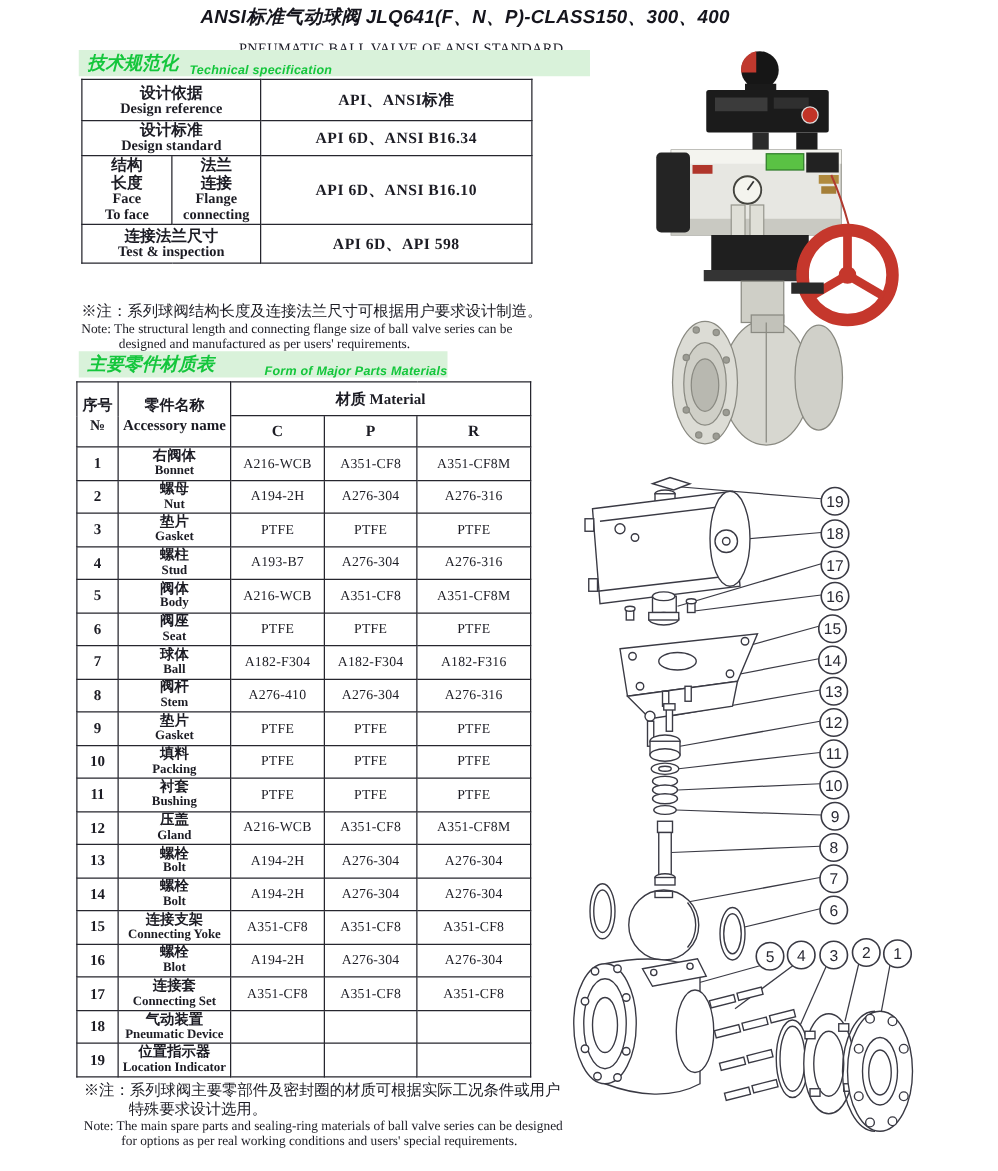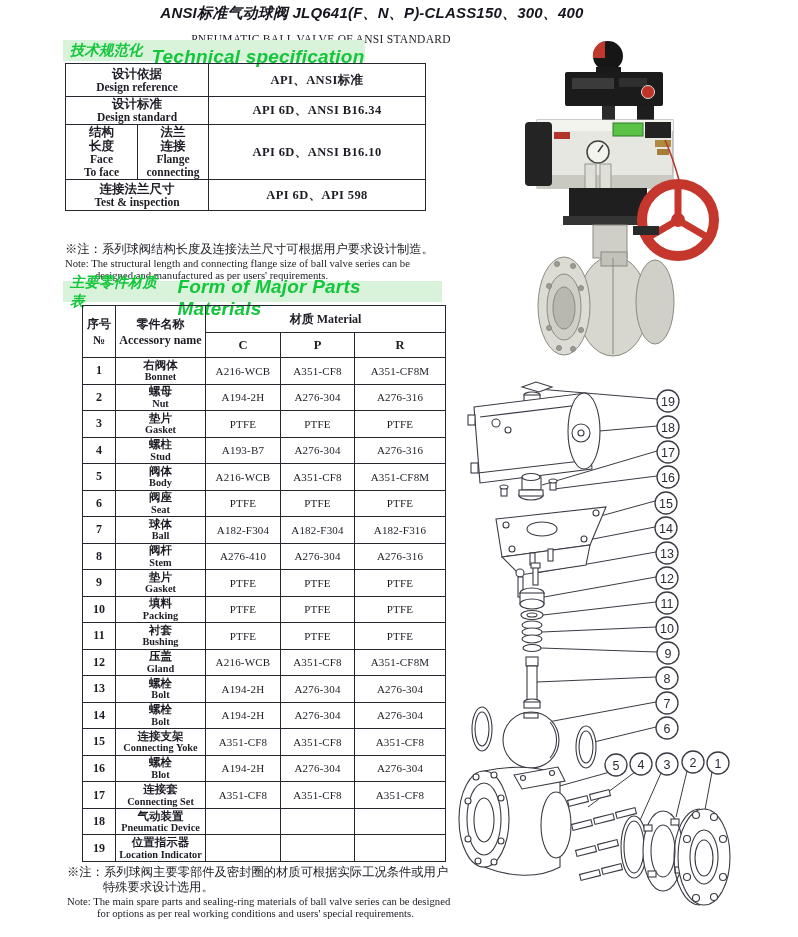--- a/index.html
+++ b/index.html
@@ -15,34 +15,34 @@
   .subtitle{top:33px;left:0;width:642px;text-align:center;white-space:nowrap;
             font-family:Liberation Serif, serif;font-size:11.5px;
             letter-spacing:0.3px;color:#20202a;}
 
   
   .banner{left:63px;height:21px;background:#d9f2da;display:flex;align-items:center;
           padding-left:7px;box-sizing:border-box;gap:9px;
           font-family:"Liberation Sans","DejaVu Sans",sans-serif;font-style:italic;font-weight:bold;
           color:#14c63c;}
   .banner .b-zh{font-size:14.5px;}
-  .banner .b-en{font-size:19px;letter-spacing:0.2px;margin-top:12px;}
-  #banner1{top:40px;width:302px;}
-  #banner2{top:281px;width:379px;}
+  .banner .b-en{font-size:10px;letter-spacing:0.2px;margin-top:12px;}
+  #banner1{top:40px;width:409px;}
+  #banner2{top:281px;width:295px;justify-content:space-between;}
 
   
   table{border-collapse:collapse;table-layout:fixed;}
   td{border:1.6px solid #26262e;padding:0;text-align:center;vertical-align:middle;overflow:hidden;}
 
   #spec-table{left:65px;top:63px;width:360px;}
   #spec-table .zh{font-size:12.5px;line-height:14px;font-weight:bold;}
   #spec-table .en{font-size:11.5px;line-height:13px;font-weight:bold;}
   #spec-table .val{font-size:12.5px;font-weight:bold;letter-spacing:0.4px;}
 
-  #mat-table{left:82px;top:305px;width:363px;height:557px;}
+  #mat-table{left:61px;top:305px;width:363px;height:557px;}
   #mat-table .hd{font-size:12px;font-weight:bold;}
   #mat-table .hd2{font-size:12.5px;font-weight:bold;}
   .mat-no{font-size:12px;font-weight:bold;}
   .mat-zh{font-size:11.5px;line-height:12.5px;font-weight:bold;}
   .mat-en{font-size:10.3px;line-height:11.5px;font-weight:bold;}
   .mat-val{font-size:11px;font-weight:normal;letter-spacing:0.2px;}
 
   
   .note-zh{font-size:12.3px;line-height:15px;padding-left:36px;text-indent:-36px;}
   .note-en{font-size:10.7px;line-height:12px;padding-left:30px;text-indent:-30px;}

